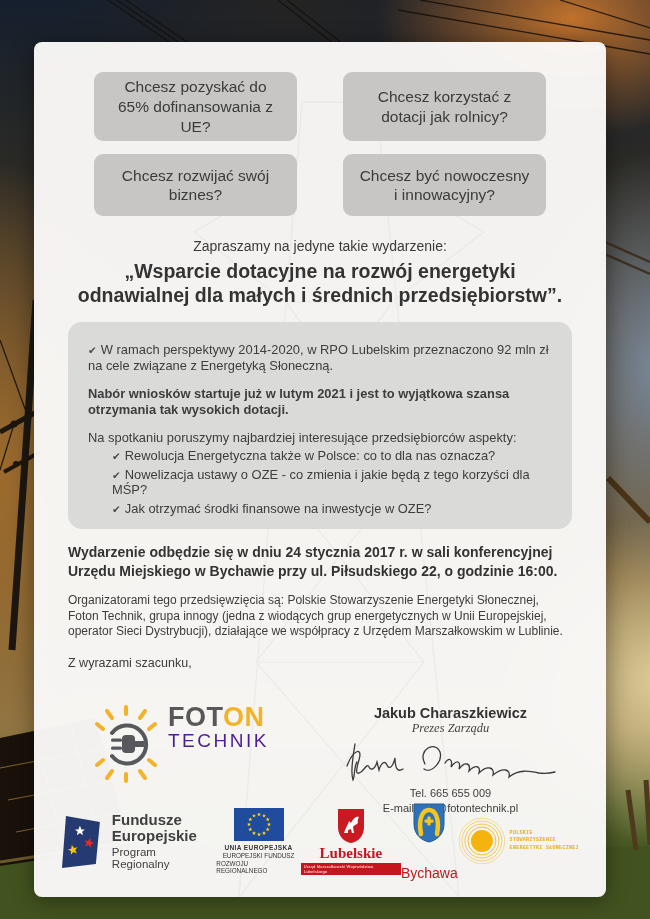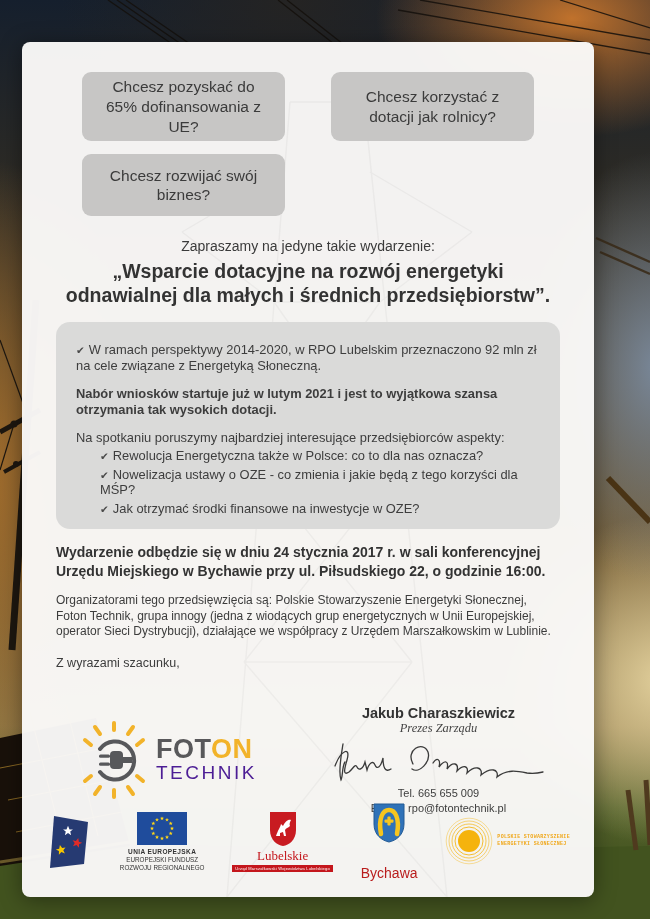--- a/index.html
+++ b/index.html
@@ -14,21 +14,21 @@
       radial-gradient(ellipse 280px 170px at 88% 2%, rgba(201,118,44,.95), rgba(201,118,44,0) 70%),
       radial-gradient(ellipse 180px 300px at 101% 40%, rgba(124,141,162,.92), rgba(124,141,162,0) 72%),
       radial-gradient(ellipse 230px 430px at -2% 52%, rgba(163,109,44,.95), rgba(163,109,44,0) 74%),
       radial-gradient(ellipse 220px 230px at 102% 74%, rgba(230,212,160,.95), rgba(230,212,160,0) 72%),
       radial-gradient(ellipse 320px 210px at 45% 0%, rgba(38,36,34,.92), rgba(38,36,34,0) 72%),
       linear-gradient(180deg,#151f2d 0%,#2b2a26 18%,#52442c 40%,#7a6238 62%,#8d7747 79%,#55632c 88%,#41511e 95%,#394919 100%);
   }
   .scene{position:absolute;inset:0;}
   
   .card{
-    position:absolute;left:22px;top:42px;width:572px;height:855px;
+    position:absolute;left:34px;top:42px;width:572px;height:855px;
     background:rgba(250,249,248,.97);border-radius:8px;
     box-shadow:0 3px 22px rgba(0,0,0,.4);
   }
   .card-inner{position:absolute;inset:0;border-radius:8px;overflow:hidden;}
   .watermark{position:absolute;inset:0;opacity:.06;}
   .content{position:relative;padding:30px 34px 0;color:#3c3c3c;}
   
   .q-grid{display:grid;grid-template-columns:1fr 1fr;column-gap:46px;row-gap:13px;padding:0 26px;}
   .q-box{
     background:#c7c6c5;border-radius:9px;min-height:52px;
@@ -44,40 +44,40 @@
   }
   .check{color:#4a4a4a;font-size:10.5px;margin-right:4px;}
   .hl{font-weight:bold;margin-top:13px;}
   .agenda-intro{margin-top:13px;}
   .agenda-item{margin-top:3px;margin-left:24px;}
   .event-when{font-weight:bold;margin-top:14px;font-size:14px;line-height:1.35;color:#333;}
   .organizers{margin-top:12px;font-size:12px;line-height:1.3;}
   .closing{margin-top:16px;font-size:12.5px;}
   
   .sign-area{position:absolute;left:34px;right:34px;top:646px;display:flex;}
-  .foton{margin-left:26px;margin-top:16px;display:flex;align-items:center;gap:8px;}
+  .foton{margin-left:26px;margin-top:16px;display:flex;gap:8px;}
   .foton-name{font-size:27px;font-weight:bold;letter-spacing:.5px;color:#58585a;line-height:1;}
   .foton-name .on{color:#f2b32a;}
   .foton-sub{font-size:19px;color:#4c1d95;letter-spacing:2.5px;line-height:1.05;}
   .sig-block{margin-left:auto;margin-right:4px;text-align:center;width:235px;margin-top:17px;}
   .sig-name{font-weight:bold;font-size:14.5px;color:#333;}
   .sig-role{font-style:italic;font-size:12.5px;color:#444;font-family:"Liberation Serif", serif;}
   .sig-phone,.sig-email{font-size:11px;color:#3d3d3d;line-height:1.35;}
   
   .logo-strip{
     position:absolute;left:20px;right:20px;bottom:10px;height:92px;
     display:flex;align-items:center;justify-content:space-between;padding:0 4px;
   }
   .fe-block{display:flex;align-items:center;gap:8px;}
   .fe-l12{font-size:15px;font-weight:bold;color:#404040;line-height:1.08;}
   .fe-l3{font-size:11.5px;color:#404040;margin-top:2px;}
   .eu-block,.lub-block,.bych-block{display:flex;flex-direction:column;align-items:center;}
   .eu-t1{font-size:6.5px;font-weight:bold;color:#333;letter-spacing:.4px;margin-top:3px;}
   .eu-t2{font-size:6.3px;color:#333;margin-top:1px;}
-  .lub-name{font-size:13px;font-weight:normal;color:#c4161c;font-family:"Liberation Serif", serif;margin-top:1px;}
+  .lub-name{font-size:15px;font-weight:bold;color:#c4161c;font-family:"Liberation Serif", serif;margin-top:1px;}
   .lub-bar{background:#c4161c;color:#fff;font-size:4px;padding:1px 3px;margin-top:1px;letter-spacing:.2px;}
   .bych-name{font-size:14px;color:#b91c1c;margin-top:21px;}
   .pses-block{display:flex;align-items:center;gap:4px;}
   .pses-text{font-family:"Liberation Mono", monospace;font-size:5px;font-weight:bold;color:#f0a81c;line-height:1.5;letter-spacing:.3px;}
 </style>
 </head>
 <body>
 
 <svg width="0" height="0" style="position:absolute" aria-hidden="true">
   <defs>
@@ -165,20 +165,23 @@
     <div class="q-grid">
       <div class="q-box">
             <span>Chcesz pozyskać do 65% dofinansowania z UE?</span>
           </div>
       <div class="q-box">
             <span>Chcesz korzystać z dotacji jak rolnicy?</span>
           </div>
       <div class="q-box">
             <span>Chcesz rozwijać swój biznes?</span>
           </div>
+      <div class="q-box">
+            <span>Chcesz być nowoczesny i innowacyjny?</span>
+          </div>
     </div>
 
     <div class="intro">Zapraszamy na jedyne takie wydarzenie:</div>
     <div class="title">„Wsparcie dotacyjne na rozwój energetyki odnawialnej dla małych i średnich przedsiębiorstw”.</div>
 
     <div class="info-box">
       <div class="bullet">
         <span class="check">✔</span><span>W ramach perspektywy 2014-2020, w RPO Lubelskim przeznaczono 92 mln zł na cele związane z Energetyką Słoneczną.</span>
       </div>
       <div class="hl">Nabór wniosków startuje już w lutym 2021 i jest to wyjątkowa szansa otrzymania tak wysokich dotacji.</div>
@@ -244,20 +247,25 @@
 
   <div class="logo-strip">
 
     <div class="fe-block">
       <svg width="46" height="62" viewBox="0 0 46 62">
         <polygon points="8,6 42,12 38,54 4,58" fill="#263a72"></polygon>
         <use href="#star5" transform="translate(22,21) scale(5.2)" fill="#ffffff"></use>
         <use href="#star5" transform="translate(15,40) scale(5.2) rotate(-12)" fill="#f7c600"></use>
         <use href="#star5" transform="translate(31,33) scale(5.2) rotate(14)" fill="#e02b27"></use>
       </svg>
+      <div>
+        <div class="fe-l12">Fundusze</div>
+        <div class="fe-l12">Europejskie</div>
+        <div class="fe-l3">Program Regionalny</div>
+      </div>
     </div>
 
     <div class="eu-block">
       <svg width="50" height="33" viewBox="0 0 50 33">
         <rect x="0" y="0" width="50" height="33" fill="#1f4c9c"></rect>
         <g fill="#ffd617">
           <use href="#star5" transform="translate(25,6.5) scale(2.1)"></use>
           <use href="#star5" transform="translate(30,7.8) scale(2.1)"></use>
           <use href="#star5" transform="translate(33.7,11.5) scale(2.1)"></use>
           <use href="#star5" transform="translate(35,16.5) scale(2.1)"></use>

